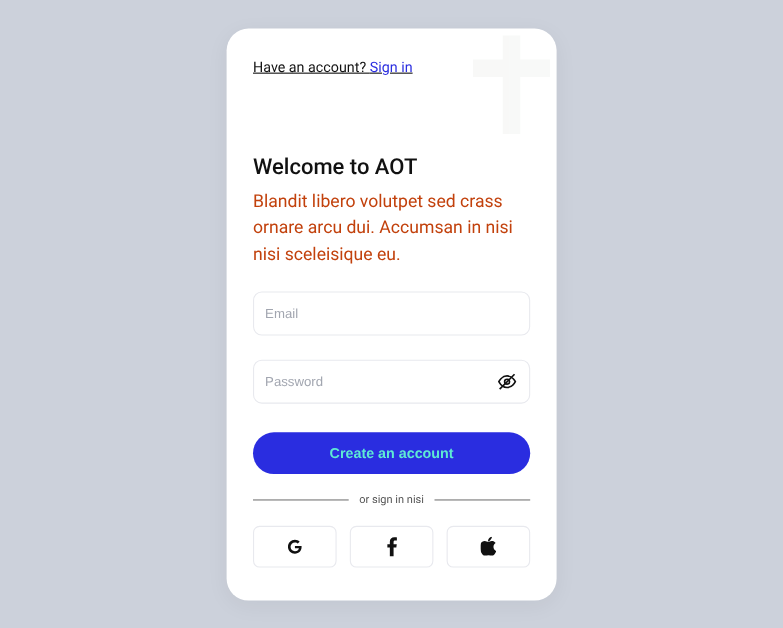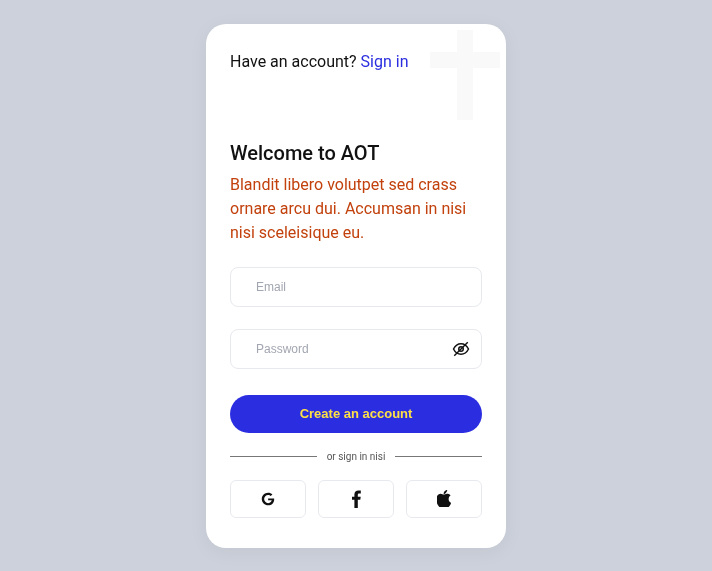--- a/index.html
+++ b/index.html
@@ -24,24 +24,25 @@
   .cross {
     position: absolute;
     top: 6px;
     right: 6px;
     width: 70px;
     height: 90px;
     pointer-events: none;
     opacity: 0.5;
   }
   .top-row {
-    font-size: 16px;
+    font-size: 13px;
     color: #111;
     position: relative;
     z-index: 2;
+    text-decoration: underline;
   }
   .top-row a {
     color: #2a2de0;
     text-decoration: none;
   }
   .title {
     font-size: 20px;
     font-weight: 500;
     color: #111;
     margin-top: 70px;
@@ -56,21 +57,21 @@
   }
   .field {
     margin-top: 22px;
     position: relative;
   }
   .field input {
     width: 100%;
     height: 40px;
     border: 1px solid #e8e9ee;
     border-radius: 8px;
-    padding: 0 25px;
+    padding: 0 10px;
     font-size: 12px;
     color: #333;
     outline: none;
   }
   .field input::placeholder {
     color: #a2a6b0;
   }
   .eye {
     position: absolute;
     right: 12px;
@@ -80,21 +81,21 @@
     border: none;
     padding: 0;
     cursor: pointer;
     display: flex;
     align-items: center;
   }
   .btn-primary {
     width: 100%;
     height: 38px;
     background: #2a2de0;
-    color: #fde047;
+    color: #5eead4;
     border: none;
     border-radius: 19px;
     font-size: 13px;
     font-weight: 600;
     margin-top: 26px;
     cursor: pointer;
   }
   .divider {
     display: flex;
     align-items: center;

